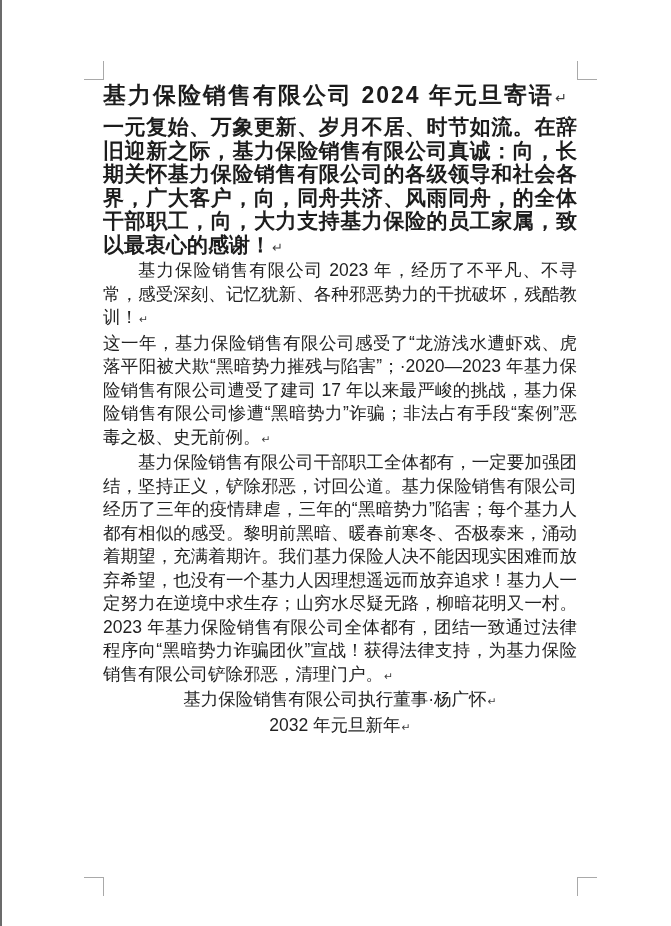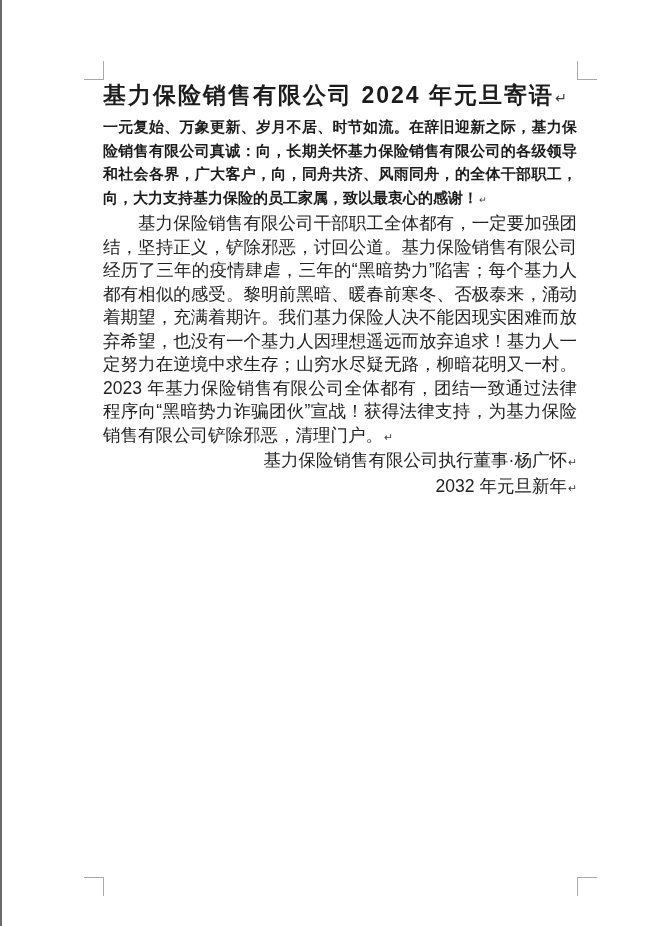--- a/index.html
+++ b/index.html
@@ -46,31 +46,31 @@
     color: #1c1c1c;
   }
   .para {
     margin: 0;
     text-align: justify;
     text-justify: inter-ideograph;
     color: #222222;
   }
   .para.lead {
     font-weight: 700;
-    font-size: 15px;
+    font-size: 21px;
     line-height: 23.5px;
     color: #1c1c1c;
   }
   .para.body {
     font-size: 17.5px;
     line-height: 23.5px;
   }
   .para.indent { text-indent: 2em; }
   .para.center {
-    text-align: right;
+    text-align: center;
     text-indent: 0;
     font-size: 17.5px;
     line-height: 23.5px;
   }
   .pmark {
     font-size: 0.62em;
     color: #3d3d3d;
     margin-left: 1px;
     font-weight: 400;
     letter-spacing: 0;
@@ -84,18 +84,19 @@
 
   <div class="crop tl"></div>
   <div class="crop tr"></div>
   <div class="crop bl"></div>
   <div class="crop br"></div>
 
   <div id="content">
     <h1 class="doc-title"><span>基力保险销售有限公司 2024 年元旦寄语</span><span class="pmark">↵</span></h1>
     <div id="paragraphs">
         <p class="para lead"><span>一元复始、万象更新、岁月不居、时节如流。在辞旧迎新之际，基力保险销售有限公司真诚：向，长期关怀基力保险销售有限公司的各级领导和社会各界，广大客户，向，同舟共济、风雨同舟，的全体干部职工，向，大力支持基力保险的员工家属，致以最衷心的感谢！</span><span class="pmark">↵</span></p>
+        <p class="para body indent"><span>基力保险销售有限公司 2023 年，经历了不平凡、不寻常，感受深刻、记忆犹新、各种邪恶势力的干扰破坏，残酷教训！</span><span class="pmark">↵</span><br><span>这一年，基力保险销售有限公司感受了“龙游浅水遭虾戏、虎落平阳被犬欺“黑暗势力摧残与陷害”；·2020—2023 年基力保险销售有限公司遭受了建司 17 年以来最严峻的挑战，基力保险销售有限公司惨遭“黑暗势力”诈骗；非法占有手段“案例”恶毒之极、史无前例。</span><span class="pmark">↵</span></p>
         <p class="para body indent"><span>基力保险销售有限公司干部职工全体都有，一定要加强团结，坚持正义，铲除邪恶，讨回公道。基力保险销售有限公司经历了三年的疫情肆虐，三年的“黑暗势力”陷害；每个基力人都有相似的感受。黎明前黑暗、暖春前寒冬、否极泰来，涌动着期望，充满着期许。我们基力保险人决不能因现实困难而放弃希望，也没有一个基力人因理想遥远而放弃追求！基力人一定努力在逆境中求生存；山穷水尽疑无路，柳暗花明又一村。2023 年基力保险销售有限公司全体都有，团结一致通过法律程序向“黑暗势力诈骗团伙”宣战！获得法律支持，为基力保险销售有限公司铲除邪恶，清理门户。</span><span class="pmark">↵</span></p>
         <p class="para center"><span>基力保险销售有限公司执行董事·杨广怀</span><span class="pmark">↵</span></p>
         <p class="para center"><span>2032 年元旦新年</span><span class="pmark">↵</span></p>
       </div>
   </div>
 </div>
 
 </body></html>

